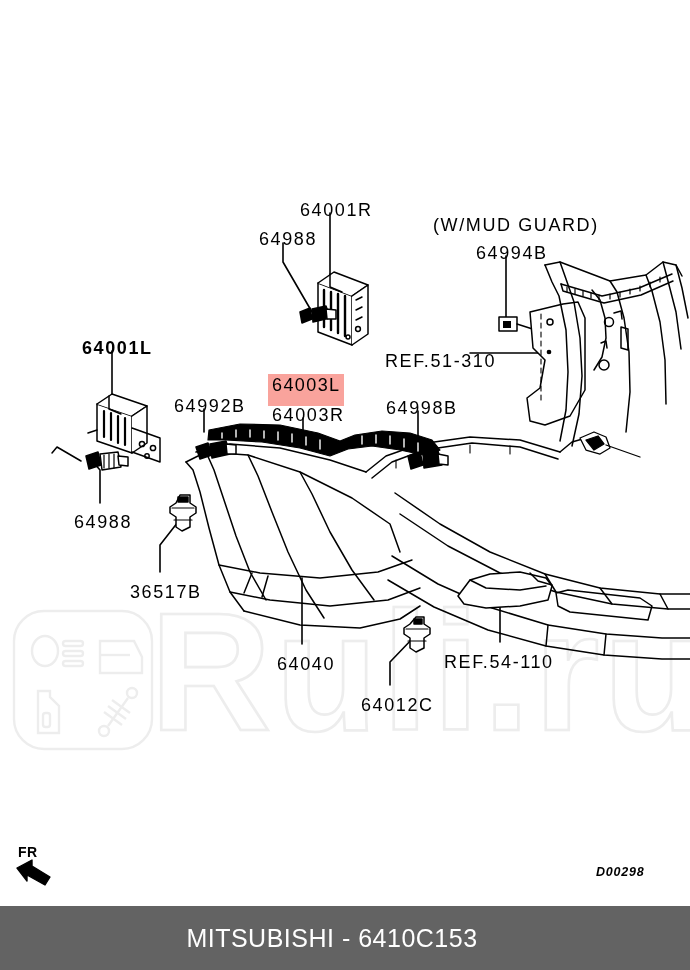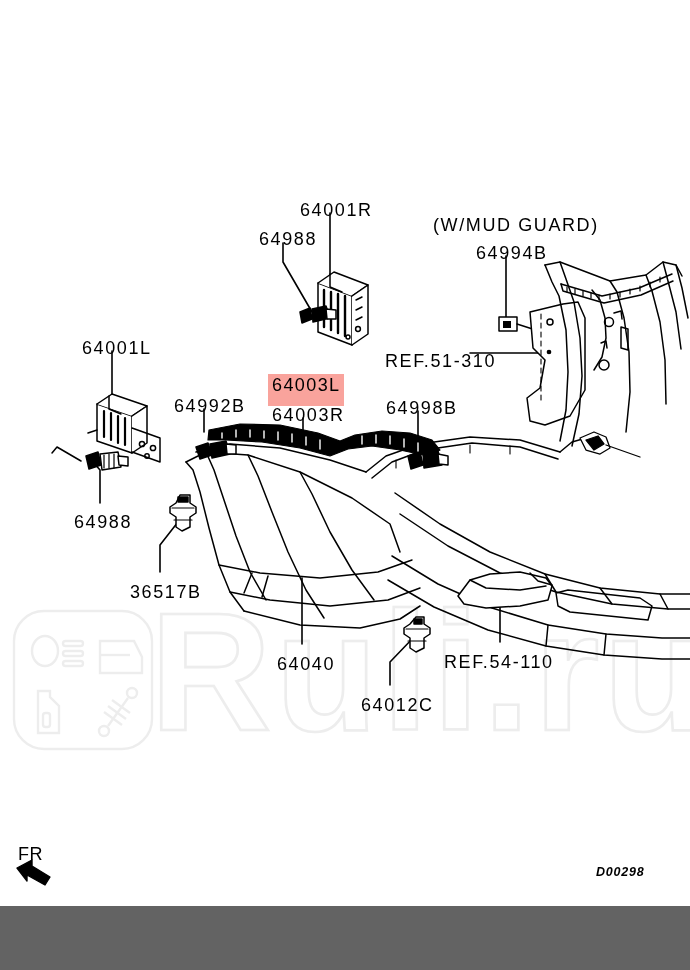--- a/index.html
+++ b/index.html
@@ -29,23 +29,23 @@
     color:#000;
     white-space:nowrap;
     line-height:1;
   }
   .lbl.hl{
     background:#f9a39c;
     padding:2px 4px 12px 4px;
     letter-spacing:1.4px;
   }
   .lbl.fr{
-    font-size:18px;
+    font-size:14px;
     letter-spacing:0.5px;
-    font-weight:normal;
+    font-weight:bold;
   }
   .lbl.code{
     font-size:12.5px;
     letter-spacing:0.8px;
     font-weight:bold;
     font-style:italic;
   }
 
   
   #footer{
@@ -279,37 +279,38 @@
         <path d="M530,573 L538,581 L552,585"></path>
       </g>
 
     </g>
   </svg>
 
   <div class="lbl" style="left:300px;top:201px;">64001R</div>
   <div class="lbl" style="left:259px;top:230px;">64988</div>
   <div class="lbl" style="left:433px;top:216px;">(W/MUD GUARD)</div>
   <div class="lbl" style="left:476px;top:244px;">64994B</div>
-  <div class="lbl" style="left:82px;top:339px;">64001L</div>
+  <div class="lbl" style="left:82px;top:339px;font-weight:bold;">64001L</div>
   <div class="lbl" style="left:385px;top:352px;">REF.51-310</div>
   <div class="lbl" style="left:174px;top:397px;">64992B</div>
   <div class="lbl hl" style="left:268px;top:374px;">64003L</div>
   <div class="lbl" style="left:272px;top:406px;">64003R</div>
   <div class="lbl" style="left:386px;top:399px;">64998B</div>
   <div class="lbl" style="left:74px;top:513px;">64988</div>
   <div class="lbl" style="left:130px;top:583px;">36517B</div>
   <div class="lbl" style="left:277px;top:655px;">64040</div>
   <div class="lbl" style="left:444px;top:653px;">REF.54-110</div>
   <div class="lbl" style="left:361px;top:696px;">64012C</div>
 
   <div class="lbl fr" style="left:18px;top:845px;">FR</div>
   <svg style="position:absolute;left:14px;top:858px;width:46px;height:34px;" viewBox="0 0 46 34">
     <path d="M3,10 L18,2 L18,8 L36,19 L31,27 L13,17 L13,23 Z" fill="#000" stroke="#000" stroke-width="1.4" stroke-linejoin="round"></path>
   </svg>
 
   <div class="lbl code" style="left:596px;top:866px;">D00298</div>
 
   <div id="footer">
     <div id="footer-inner">
+      <span id="footer-brand">MITSUBISHI - 6410C153</span>
     </div>
   </div>
 
 </div>
 
 </body></html>

